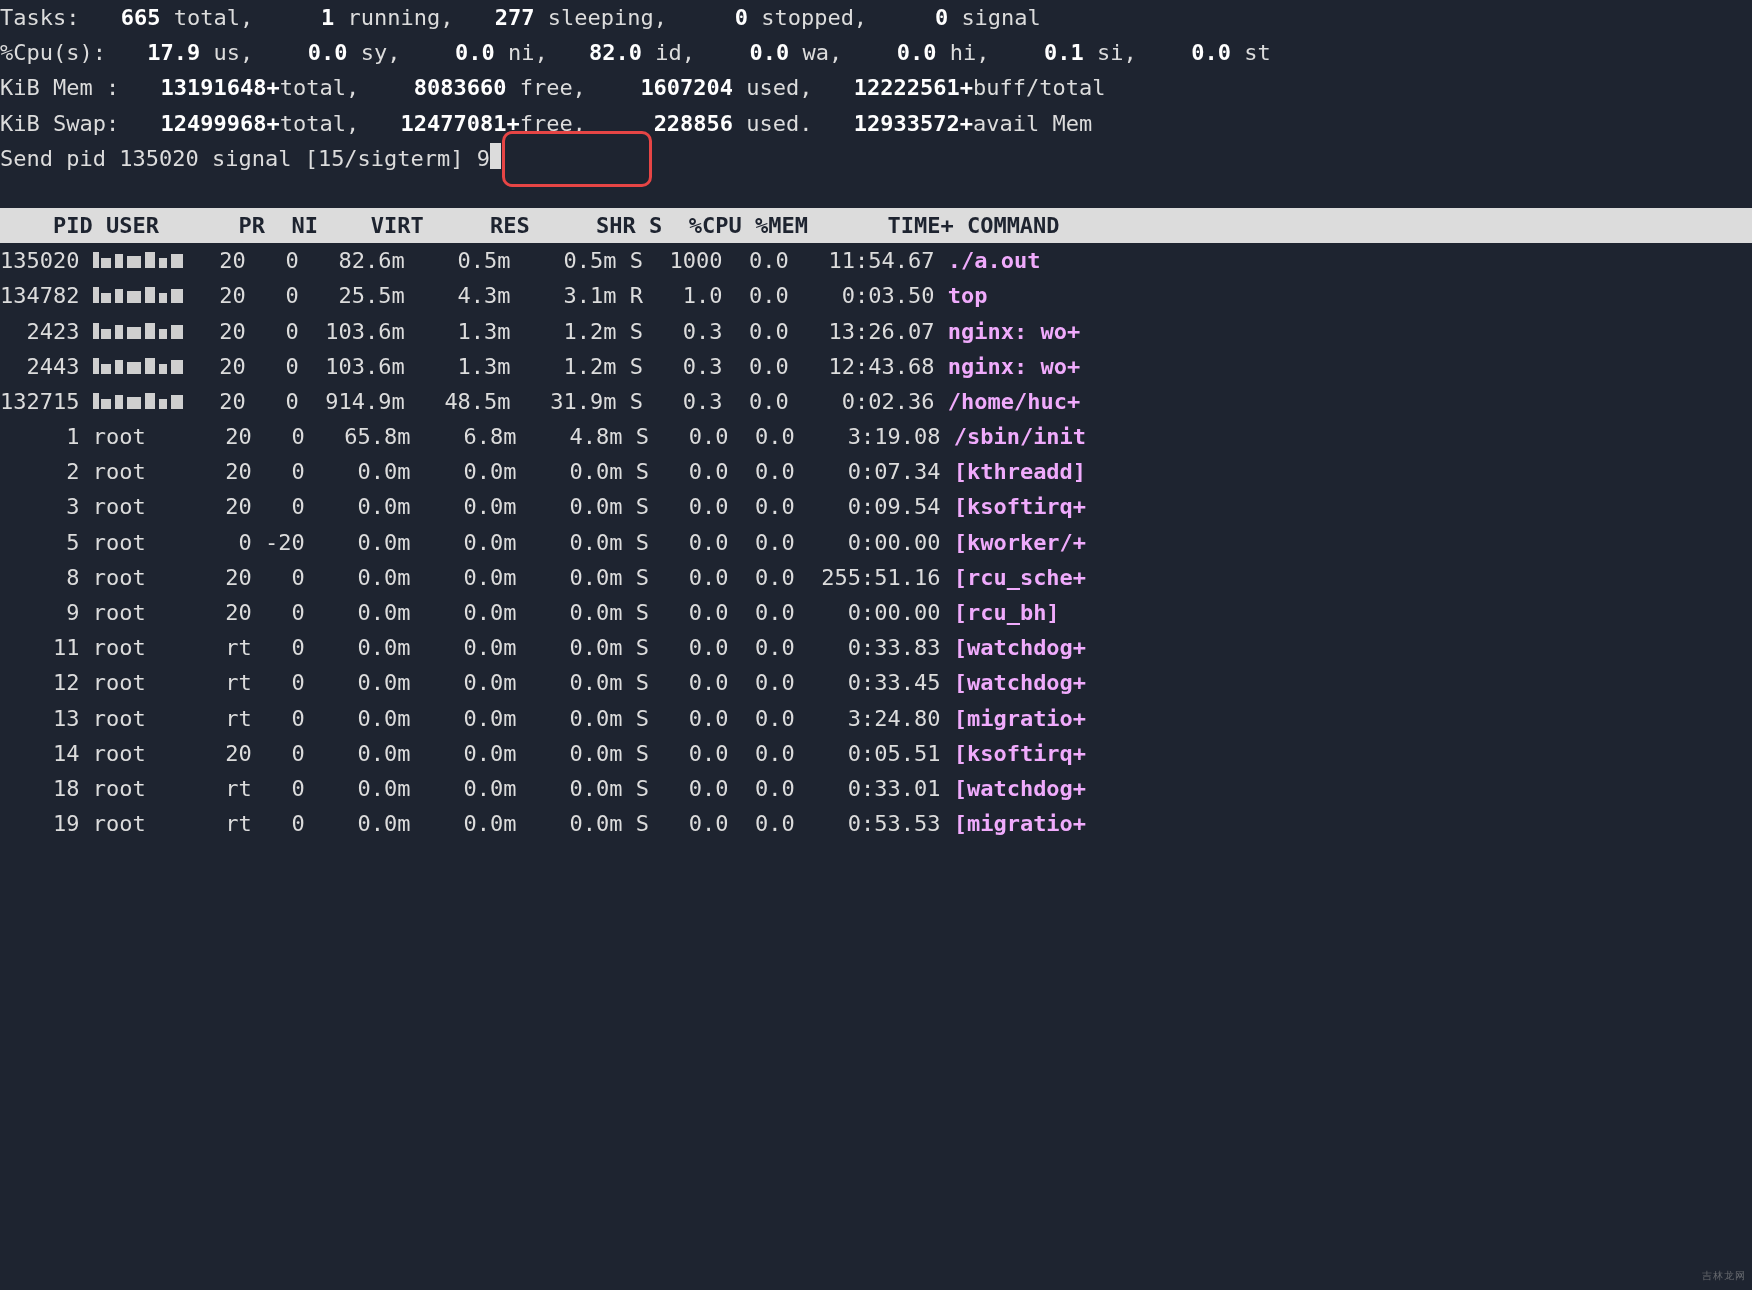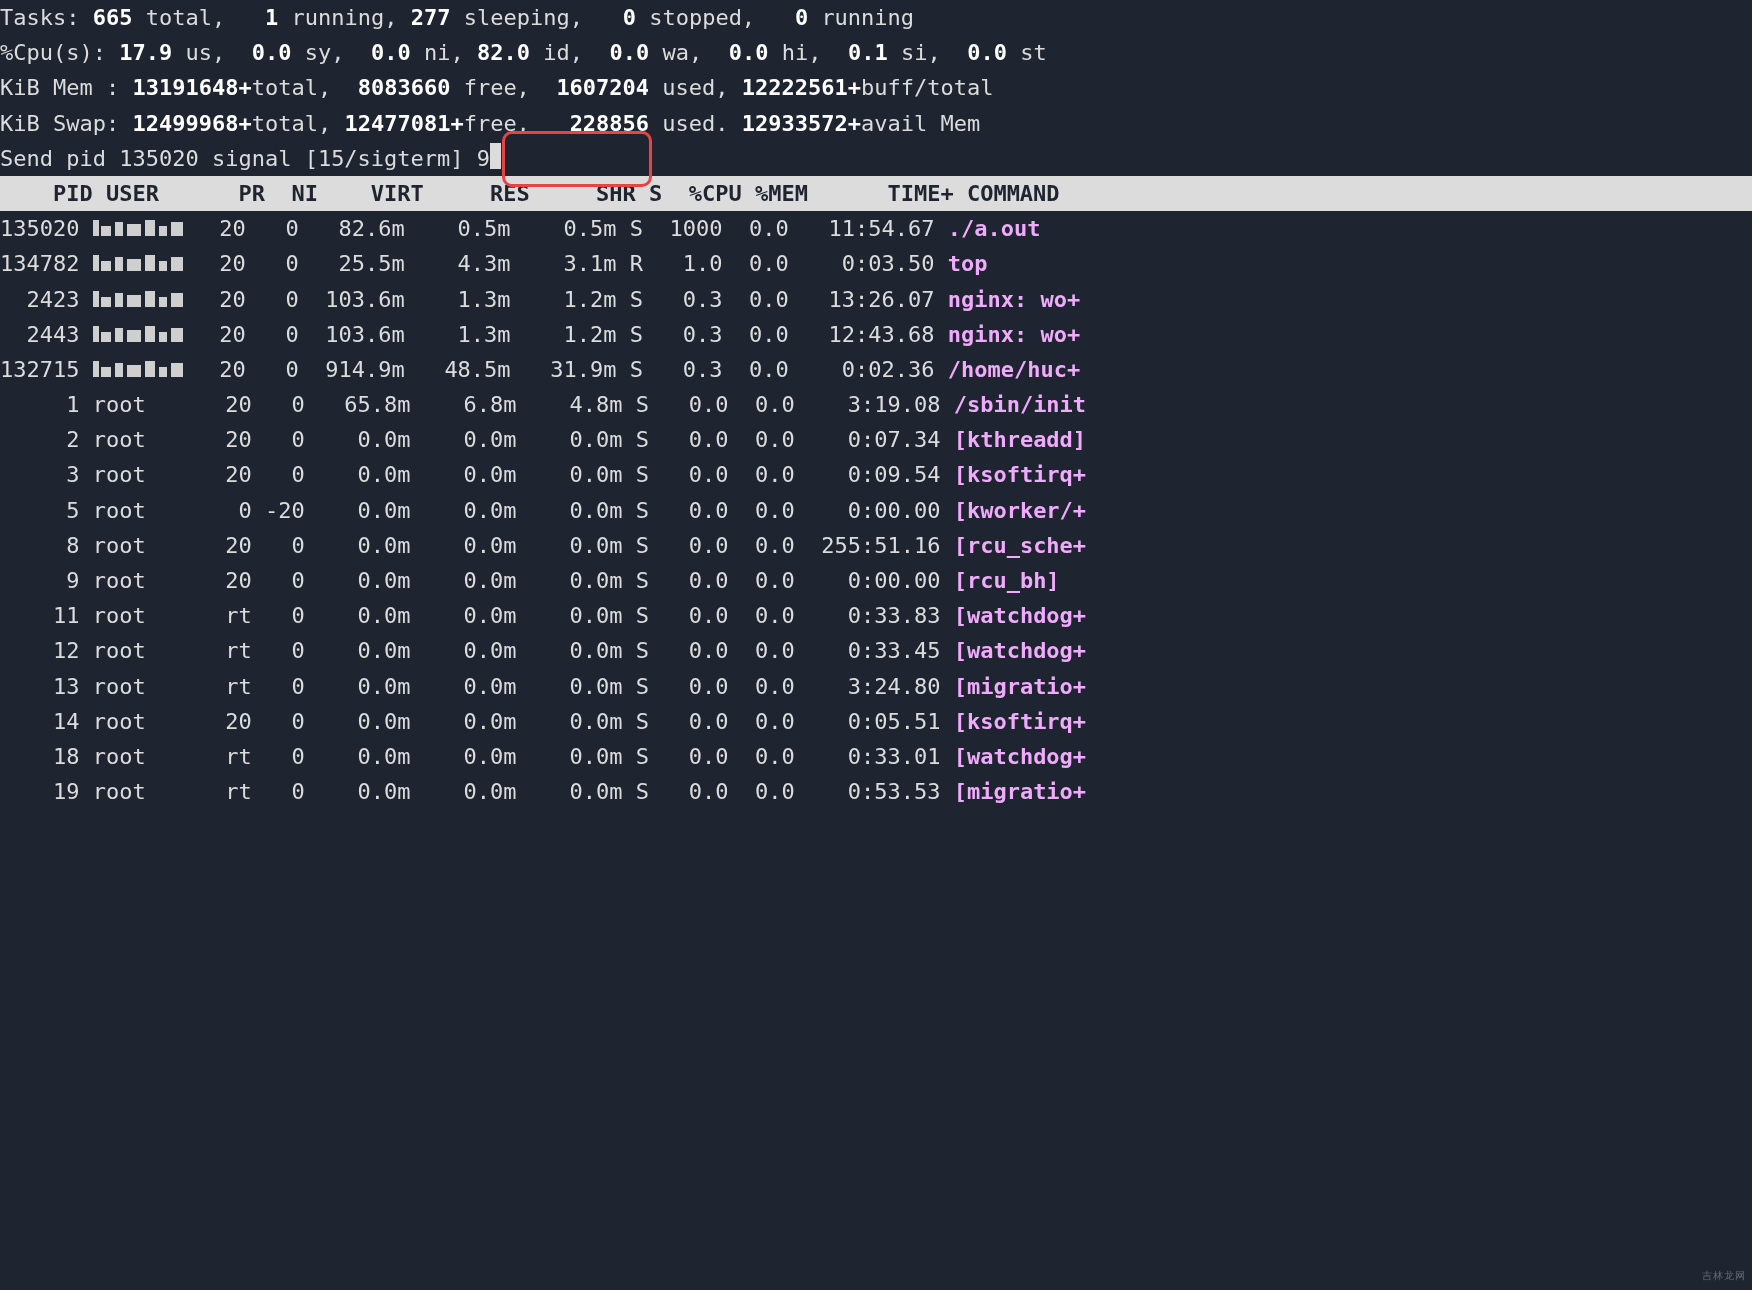--- a/index.html
+++ b/index.html
@@ -7,27 +7,28 @@
     background: #1e2430;
     color: #dcdcdc;
     font-family: "Menlo", "Consolas", "DejaVu Sans Mono", monospace;
     font-size: 22px;
     line-height: 1.6;
     width: 1752px;
     height: 1290px;
     overflow: hidden;
     position: relative;
   }
-  .bold { font-weight: bold; color: #ffffff; }
+  .bold { font-weight: bold; color: #ffffff; margin-left: 28px; }
   .line { white-space: pre; }
   .header-row {
     background: #dcdcdc;
     color: #1e2430;
     font-weight: bold;
     white-space: pre;
+    margin-top: 32px;
   }
   .process-row { white-space: pre; }
   .process-row .bold-cmd { font-weight: bold; color:#f0abfc; }
   .highlight-box {
     position: absolute;
     border: 3px solid #e64545;
     border-radius: 10px;
     left: 502px;
     top: 131px;
     width: 150px;
@@ -56,21 +57,21 @@
     color: #a0a0a0;
     opacity: 0.55;
     letter-spacing: 1px;
   }
 </style>
 </head>
 <body>
 
 <div>
 
-<div class="line"><span>Tasks:</span> <span class="bold">665</span> <span>total,</span>   <span class="bold">1</span> <span>running,</span> <span class="bold">277</span> <span>sleeping,</span>   <span class="bold">0</span> <span>stopped,</span>   <span class="bold">0</span> <span>running</span></div>
+<div class="line"><span>Tasks:</span> <span class="bold">665</span> <span>total,</span>   <span class="bold">1</span> <span>running,</span> <span class="bold">277</span> <span>sleeping,</span>   <span class="bold">0</span> <span>stopped,</span>   <span class="bold">0</span> <span>signal</span></div>
 
 <div class="line"><span>%Cpu(s):</span> <span class="bold">17.9</span> <span>us,</span>  <span class="bold">0.0</span> <span>sy,</span>  <span class="bold">0.0</span> <span>ni,</span> <span class="bold">82.0</span> <span>id,</span>  <span class="bold">0.0</span> <span>wa,</span>  <span class="bold">0.0</span> <span>hi,</span>  <span class="bold">0.1</span> <span>si,</span>  <span class="bold">0.0</span> <span>st</span></div>
 
 <div class="line"><span>KiB Mem :</span> <span class="bold">13191648+</span><span>total,</span>  <span class="bold">8083660</span> <span>free,</span>  <span class="bold">1607204</span> <span>used,</span> <span class="bold">12222561+</span><span>buff/total</span></div>
 
 <div class="line"><span>KiB Swap:</span> <span class="bold">12499968+</span><span>total,</span> <span class="bold">12477081+</span><span>free,</span>   <span class="bold">228856</span> <span>used.</span> <span class="bold">12933572+</span><span>avail Mem</span></div>
 
 <div class="line"><span>Send pid 135020 signal [15/sigterm] </span><span>9</span><span class="cursor"></span></div>
 
 <div class="header-row" id="header-row">    PID USER      PR  NI    VIRT     RES     SHR S  %CPU %MEM      TIME+ COMMAND    </div>

